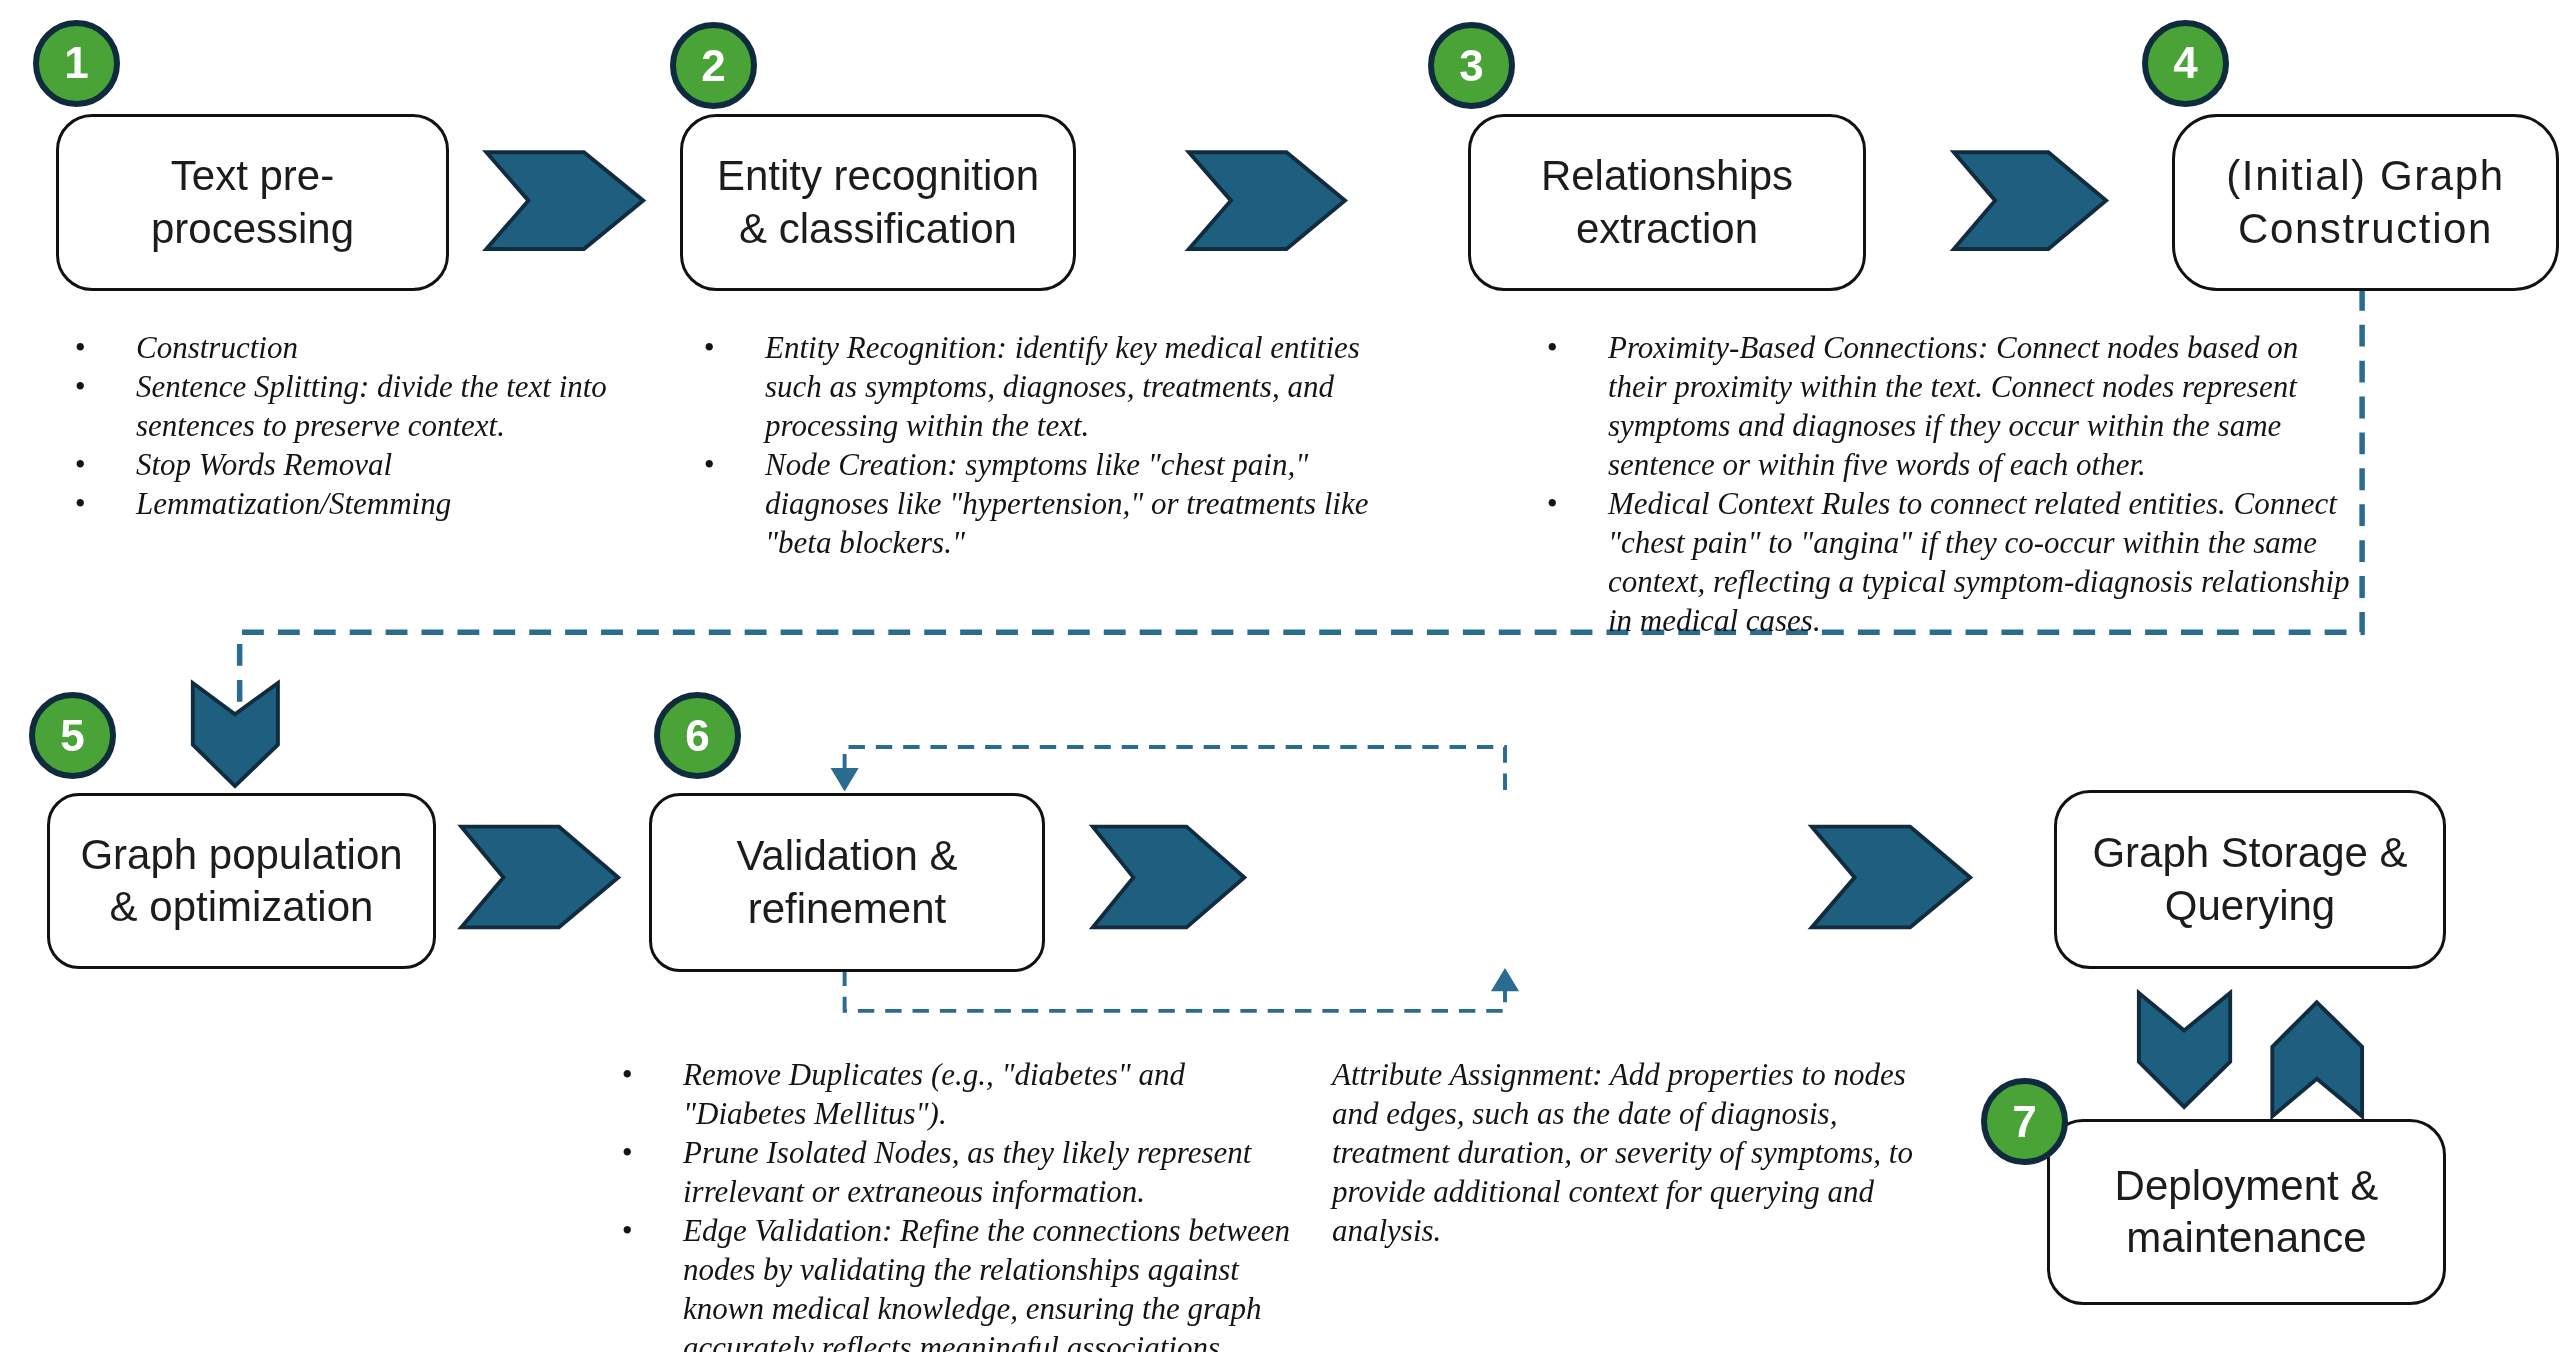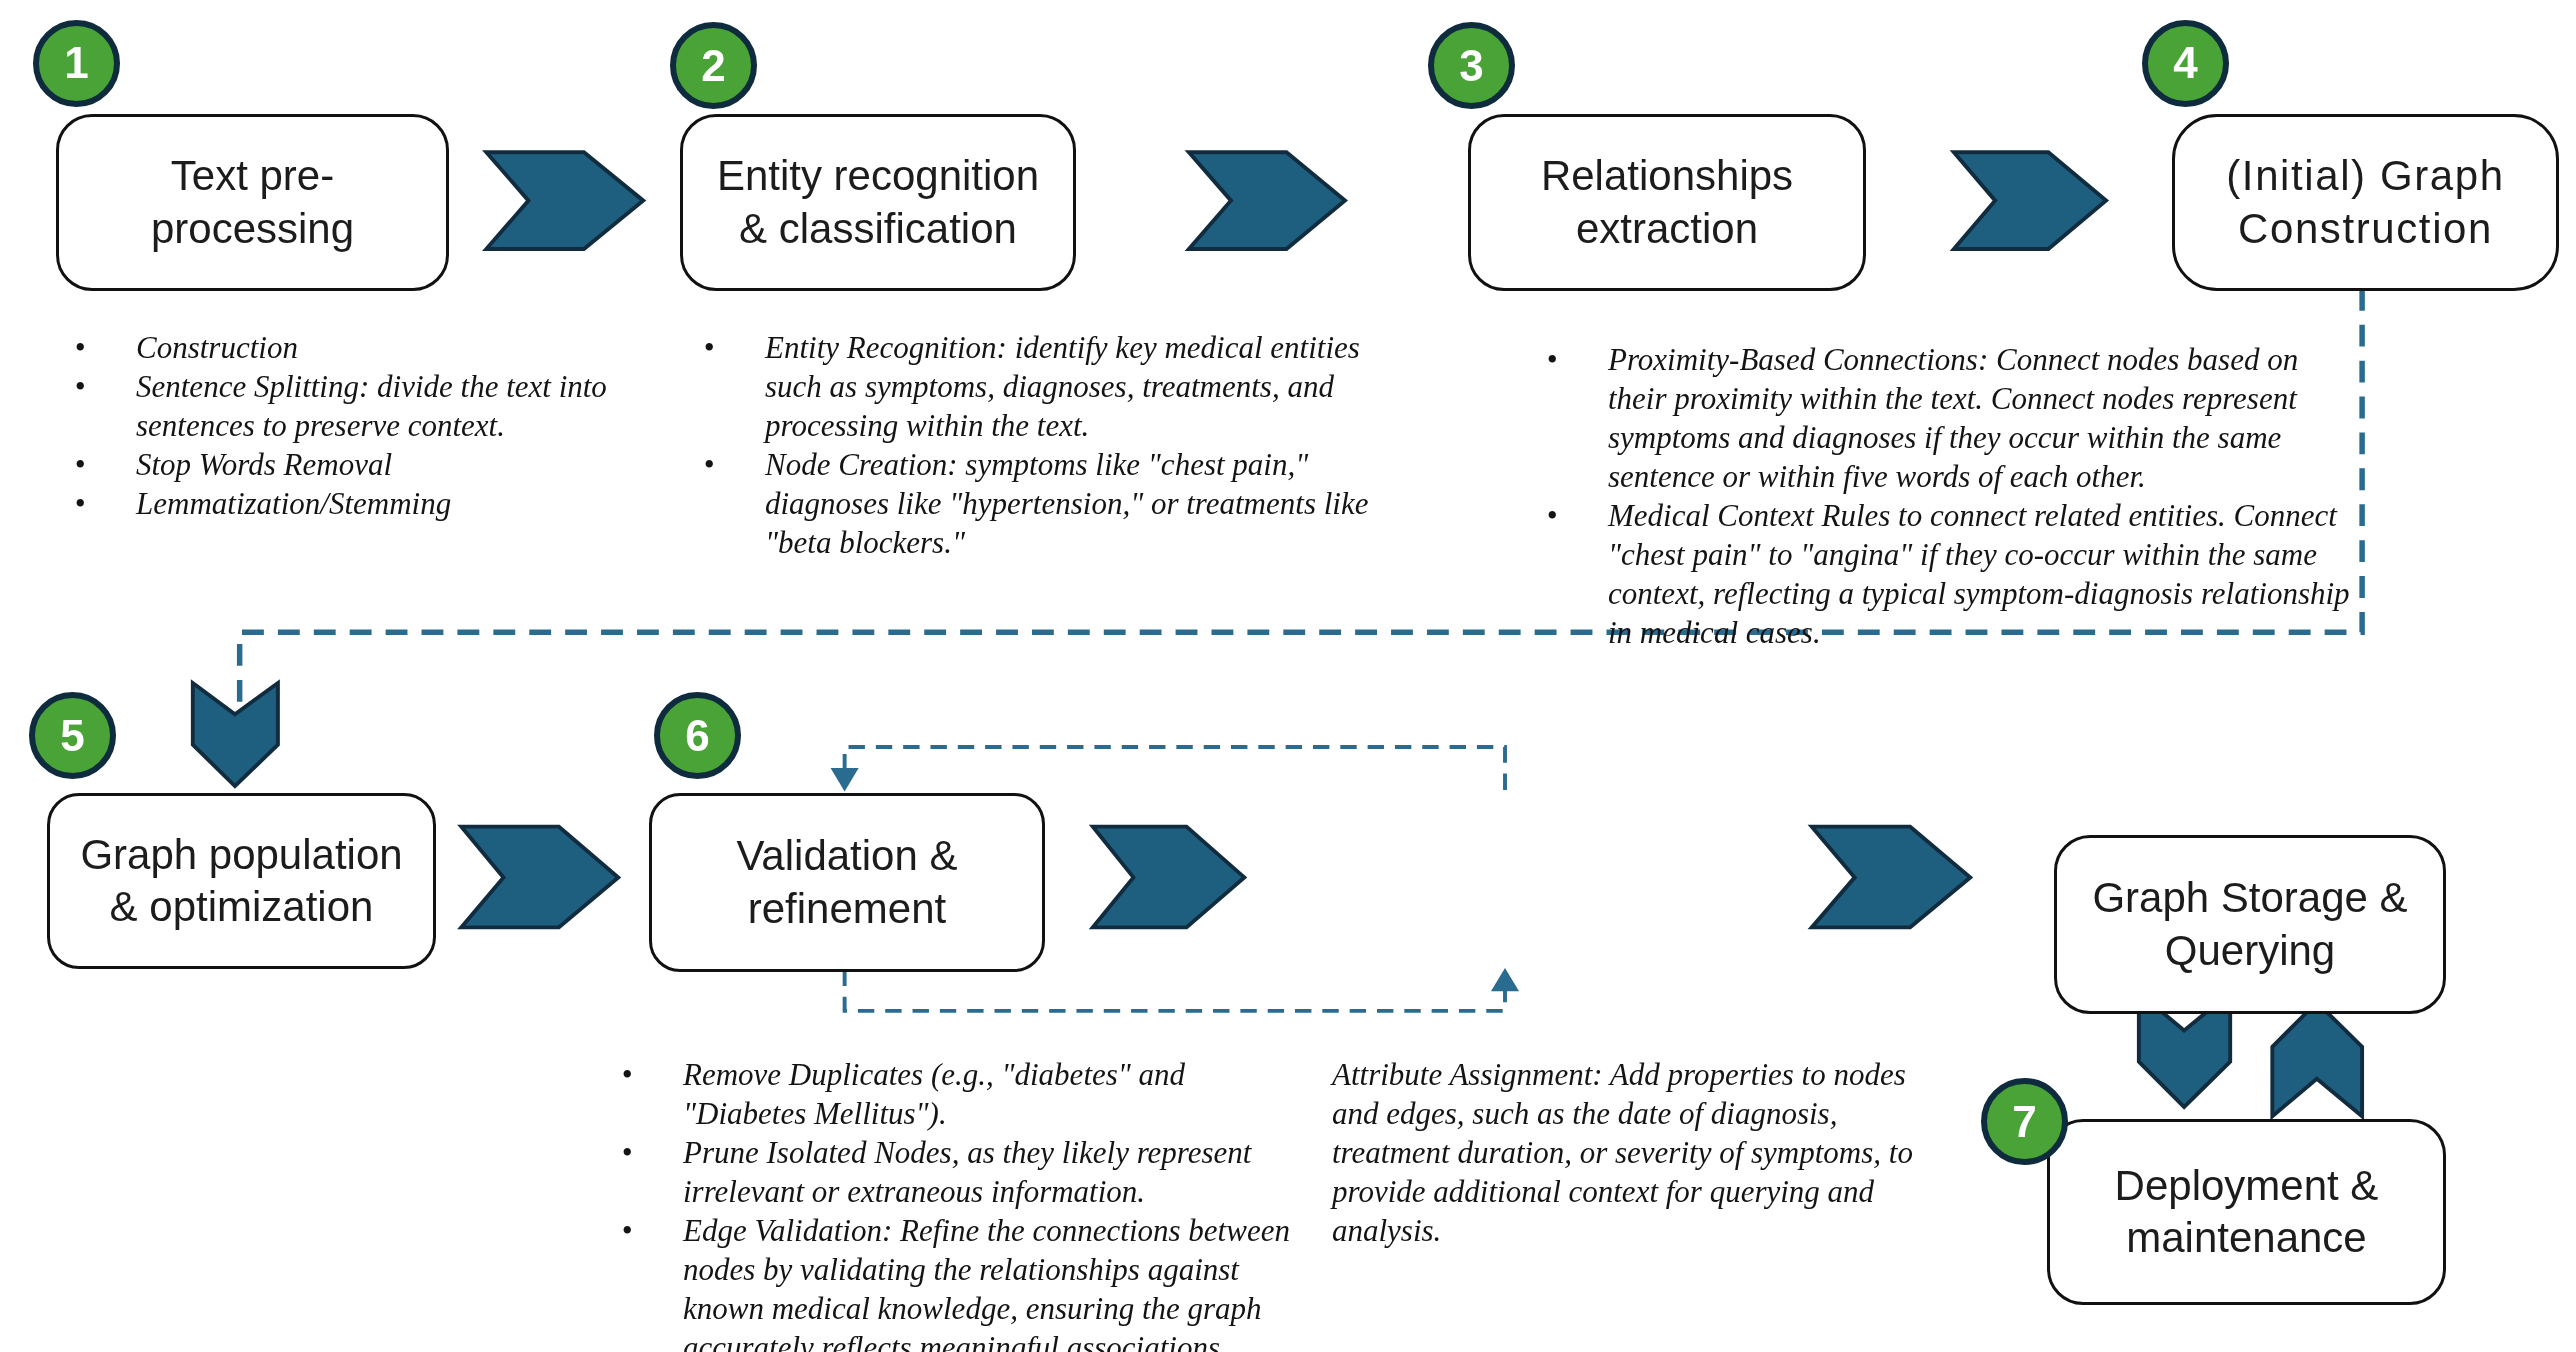--- a/index.html
+++ b/index.html
@@ -28,30 +28,30 @@
   .para{position:absolute;z-index:2;font-family:"Liberation Serif",serif;font-style:italic;
         font-size:31px;line-height:1.26;color:#141414;}
   
   .b1{left:56px;top:114px;width:387px;height:171px;}
   .b2{left:680px;top:114px;width:390px;height:171px;}
   .b3{left:1468px;top:114px;width:392px;height:171px;}
   .b4{left:2172px;top:114px;width:381px;height:171px;}
   .b5{left:47px;top:793px;width:383px;height:170px;border-radius:32px;}
   .b6{left:649px;top:793px;width:390px;height:173px;border-radius:31px;}
   .b7{left:1310px;top:793px;width:386px;height:170px;}
-  .b8{left:2054px;top:835px;width:386px;height:173px;}
+  .b8{left:2054px;top:790px;width:386px;height:173px;}
   .b9{left:2047px;top:1119px;width:393px;height:180px;}
   
   .c1{left:33px;top:19.5px;}  .c2{left:670px;top:22px;}  .c3{left:1428px;top:22px;}
   .c4{left:2142px;top:19.5px;} .c5{left:29px;top:692px;} .c6{left:654px;top:692px;}
   .c7{left:1981px;top:1078px;}
   
   .t1{left:62px;top:328px;width:582px;}
   .t2{left:691px;top:328px;width:730px;}
-  .t3{left:1534px;top:328px;width:824px;margin-top:12px;}
+  .t3{left:1534px;top:328px;width:824px;}
   .t6{left:609px;top:1055px;width:706px;}
   .t7{left:1332px;top:1055px;width:617px;}
 </style>
 </head>
 <body>
 
 <div id="canvas">
 
   <svg class="overlay" width="2576" height="1352" viewBox="0 0 3300 1732">
 

